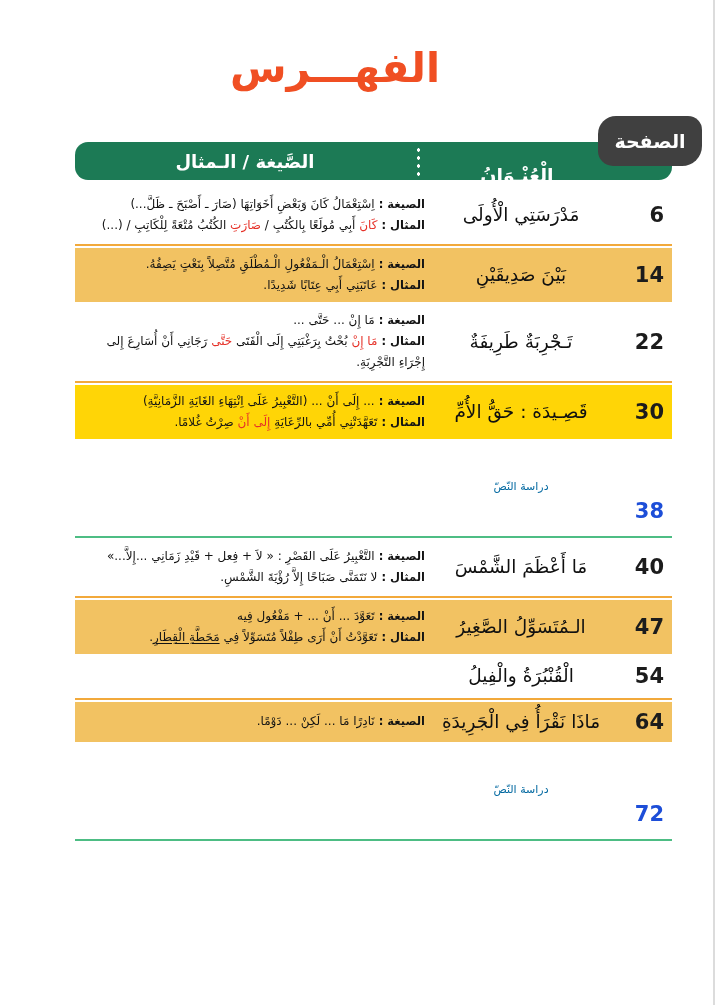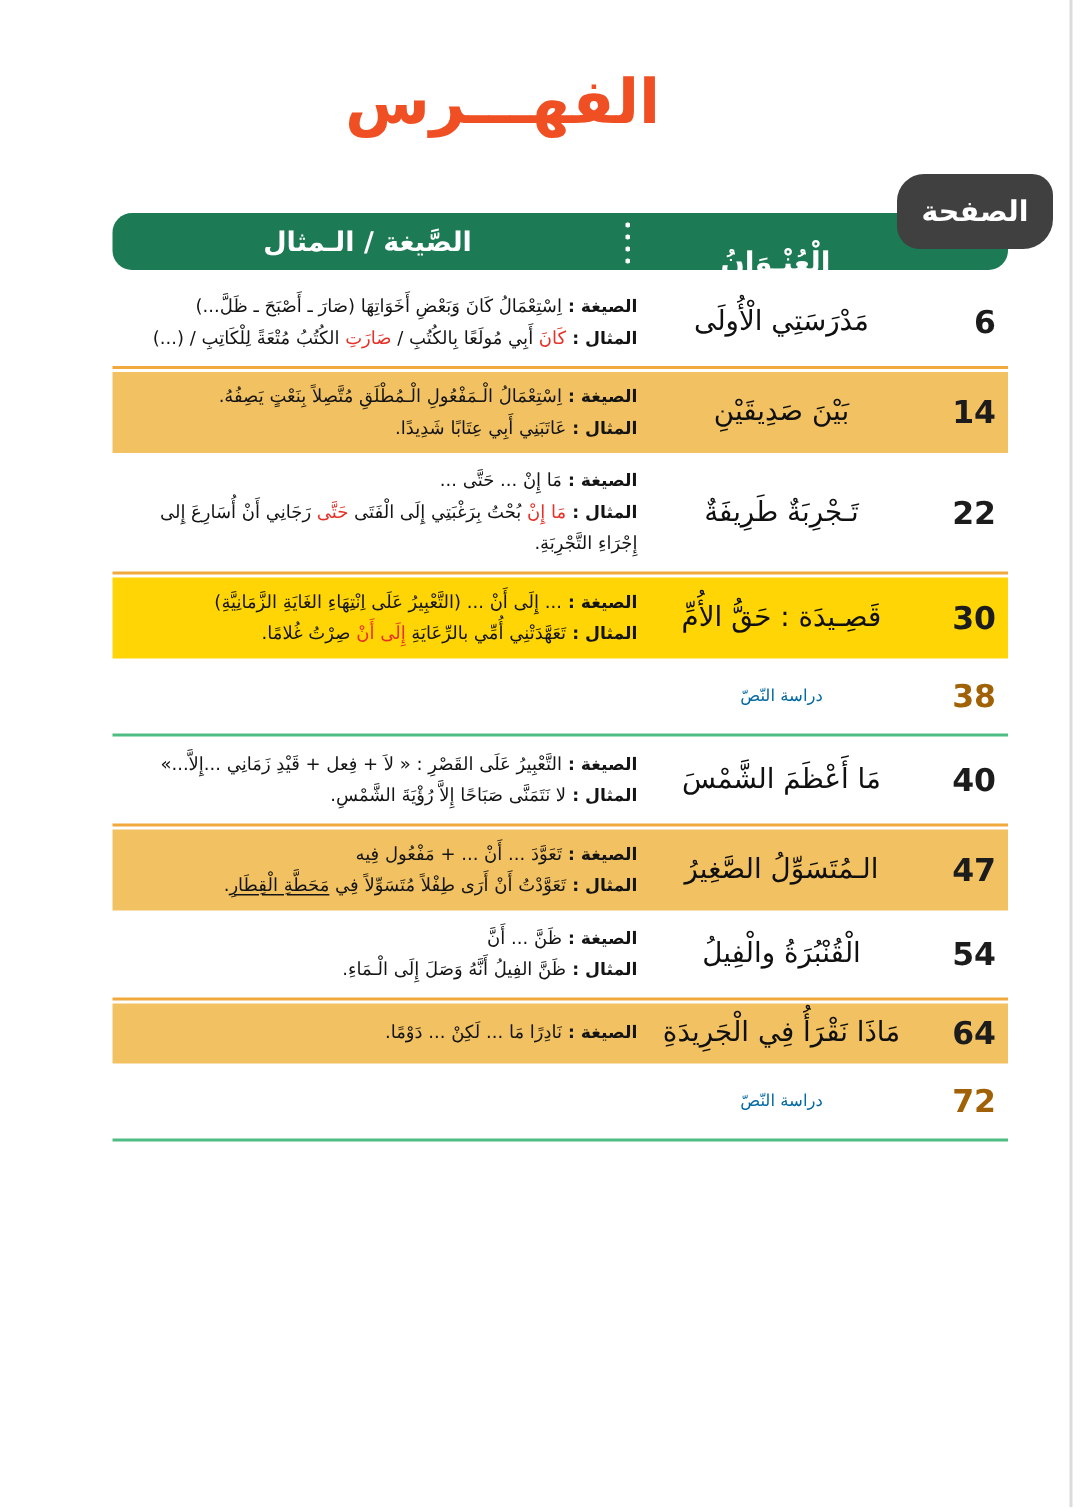--- a/index.html
+++ b/index.html
@@ -34,21 +34,21 @@
   }
   .rows{margin-top:8px;}
   .row{display:flex;flex-direction:row;align-items:center;padding:6px 0;margin-top:2px;}
   .row.bg-orange{background:#F2C262;}
   .row.bg-yellow{background:#FFD506;}
   .row.study{padding:11px 0;}
   .col-page{
     width:55px;flex:none;direction:ltr;text-align:right;padding-right:8px;
     font-size:21px;font-weight:600;color:#1c1c1c;box-sizing:border-box;
   }
-  .row.study .col-page{color:#a16207;}
+  .row.study .col-page{color:#1d4ed8;margin-top:47px;}
   .col-title{width:192px;flex:none;text-align:center;font-size:18.5px;color:#101010;line-height:1.5;}
   .row.study .col-title{font-size:11px;color:#0369a1;text-align:center;}
   .row-title.bold{font-weight:normal;}
   .col-details{flex:1;padding-left:4px;font-size:12px;color:#141414;line-height:1.75;text-align:right;}
   .lbl{font-weight:bold;font-size:11.5px;}
   .red{color:#E63128;}
   .underline{text-decoration:underline;text-underline-offset:2px;}
   .divider{height:2px;margin:2px 0;}
   .divider.orange{background:#F2A93B;}
   .divider.green{background:#4DBD84;}
@@ -170,28 +170,20 @@
         <span class="lbl">المثال :&nbsp;</span><span class="segs"><span>تَعَوَّدْتُ أَنْ أَرَى طِفْلاً مُتَسَوِّلاً فِي </span><span class="underline">مَحَطَّةِ الْقِطَارِ</span><span>.</span></span>
       </div>
     </div>
   </div>
 
   <div class="row bg-white">
     <div class="col-page">54</div>
     <div class="col-title">
       <span class="row-title">الْقُنْبُرَةُ والْفِيلُ</span>
     </div>
-    <div class="col-details">
-      <div class="line sigha">
-        <span class="lbl">الصيغة :&nbsp;</span><span class="segs"><span>ظَنَّ ... أَنَّ</span></span>
-      </div>
-      <div class="line mithal">
-        <span class="lbl">المثال :&nbsp;</span><span class="segs"><span>ظَنَّ الفِيلُ أَنَّهُ وَصَلَ إِلَى الْـمَاءِ.</span></span>
-      </div>
-    </div>
   </div>
 <div class="divider orange"></div>
   <div class="row bg-orange">
     <div class="col-page">64</div>
     <div class="col-title">
       <span class="row-title">مَاذَا نَقْرَأُ فِي الْجَرِيدَةِ</span>
     </div>
     <div class="col-details">
       <div class="line sigha">
         <span class="lbl">الصيغة :&nbsp;</span><span class="segs"><span>نَادِرًا مَا ... لَكِنْ ... دَوْمًا.</span></span>

